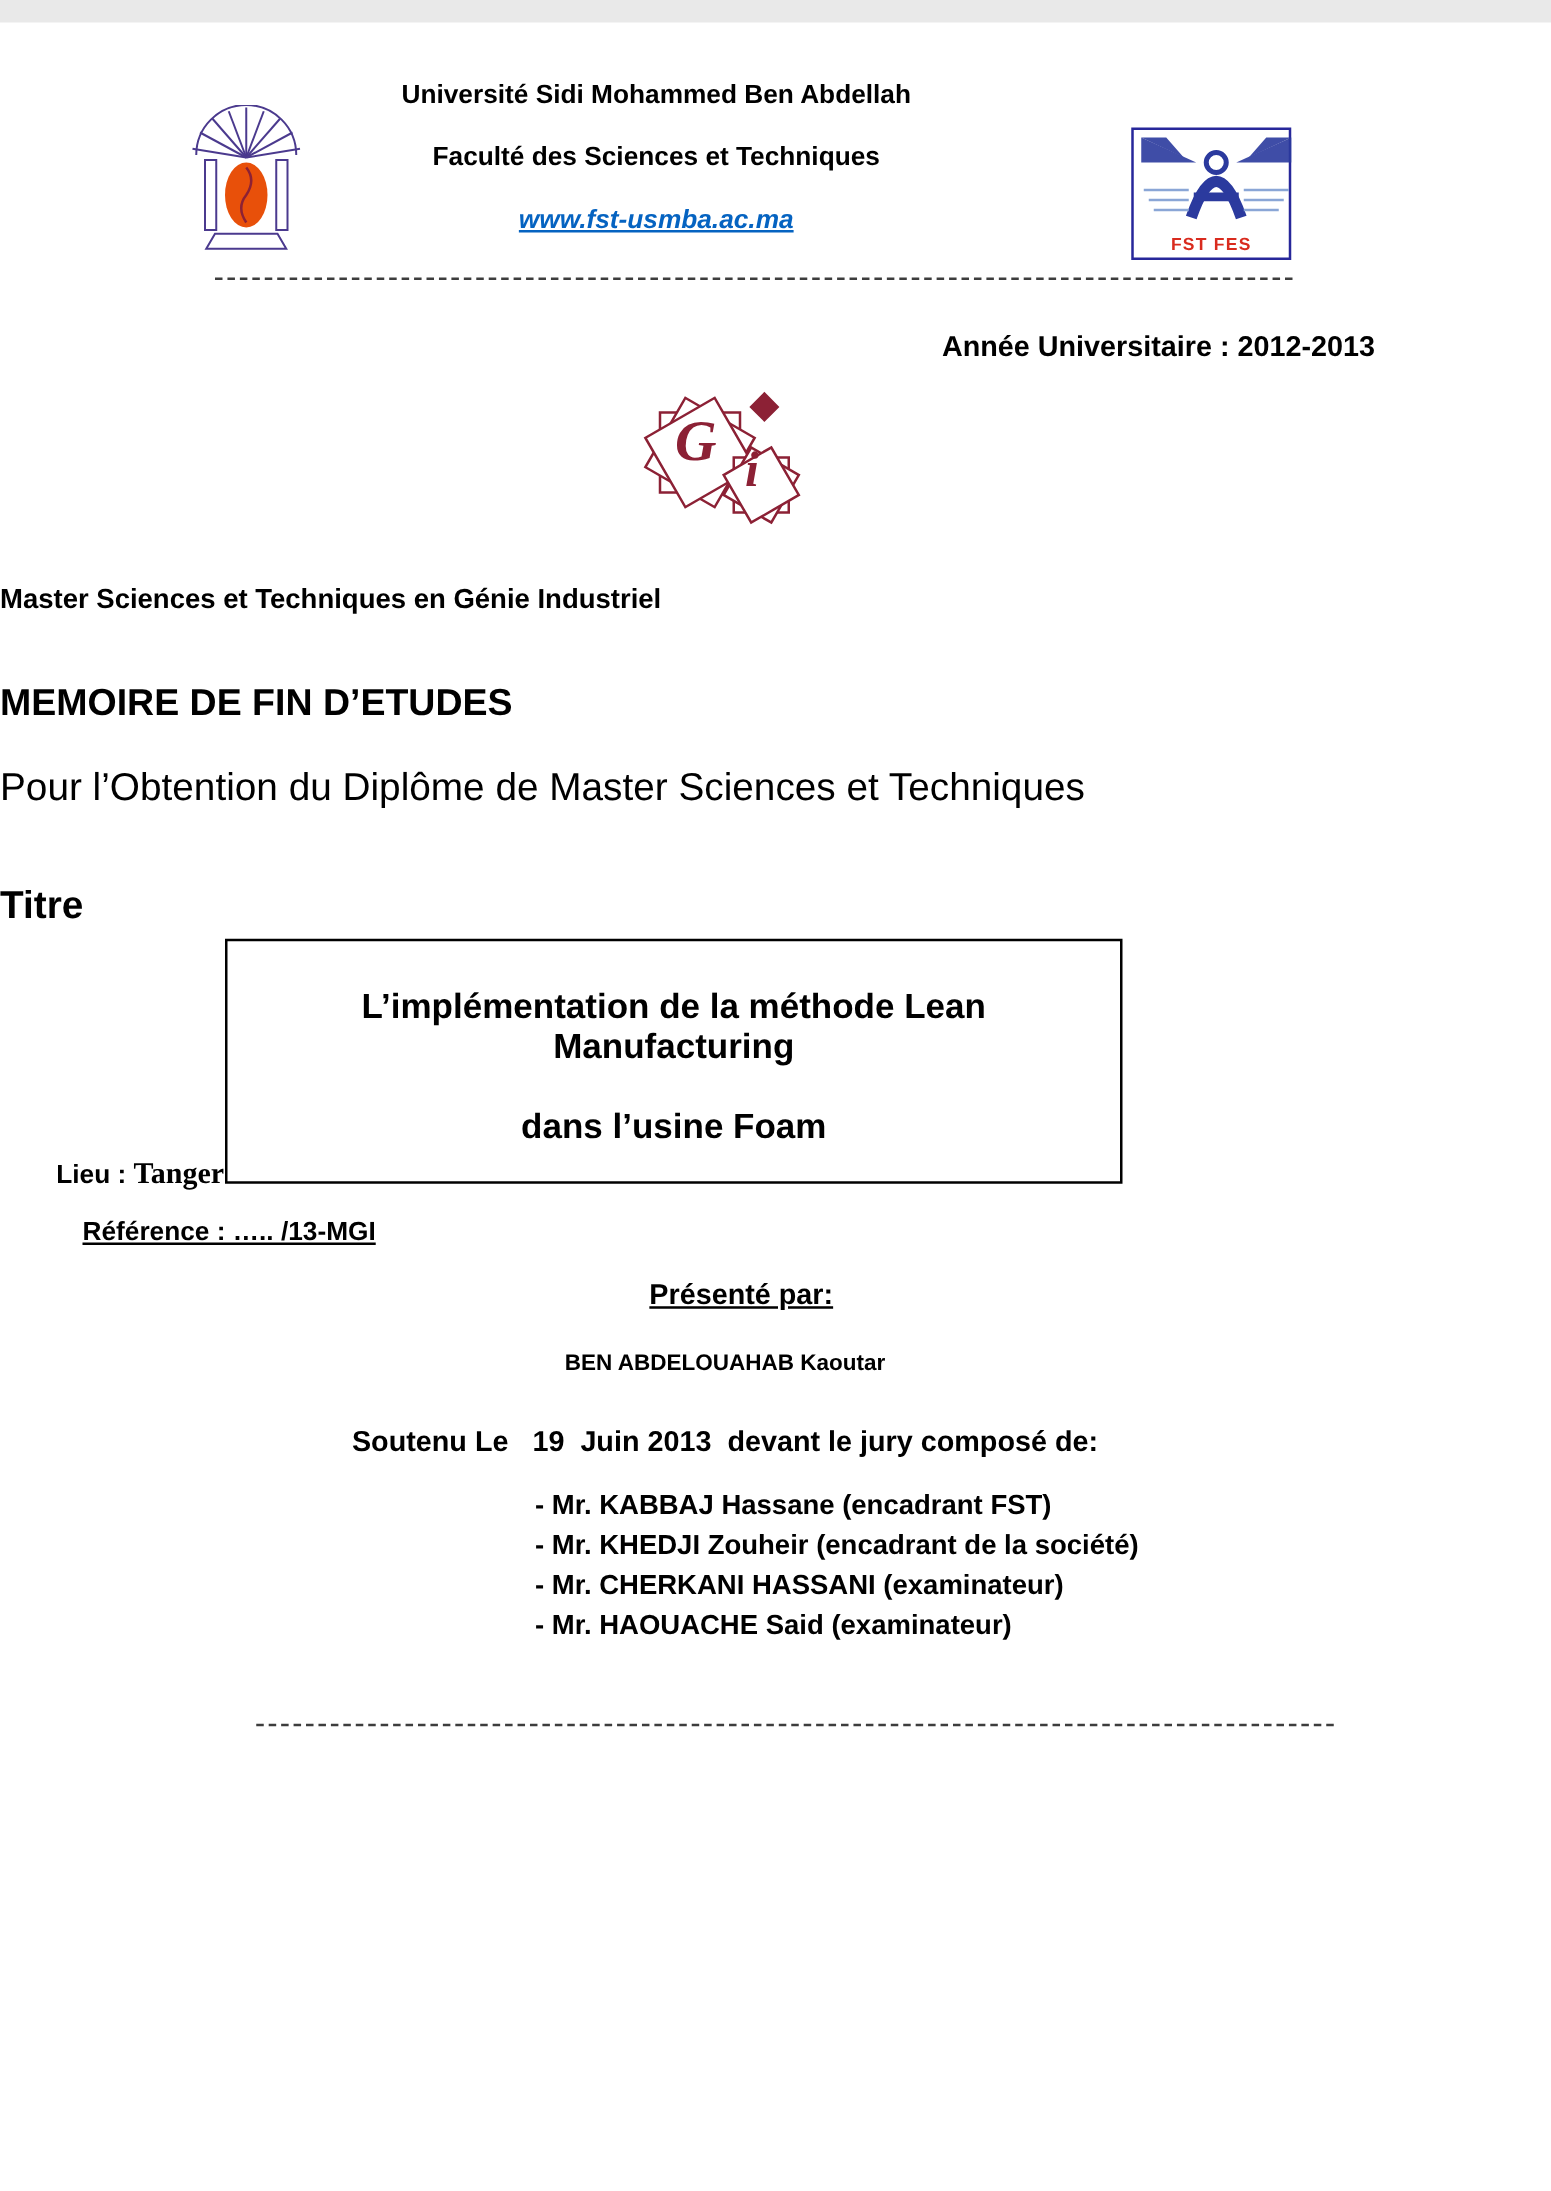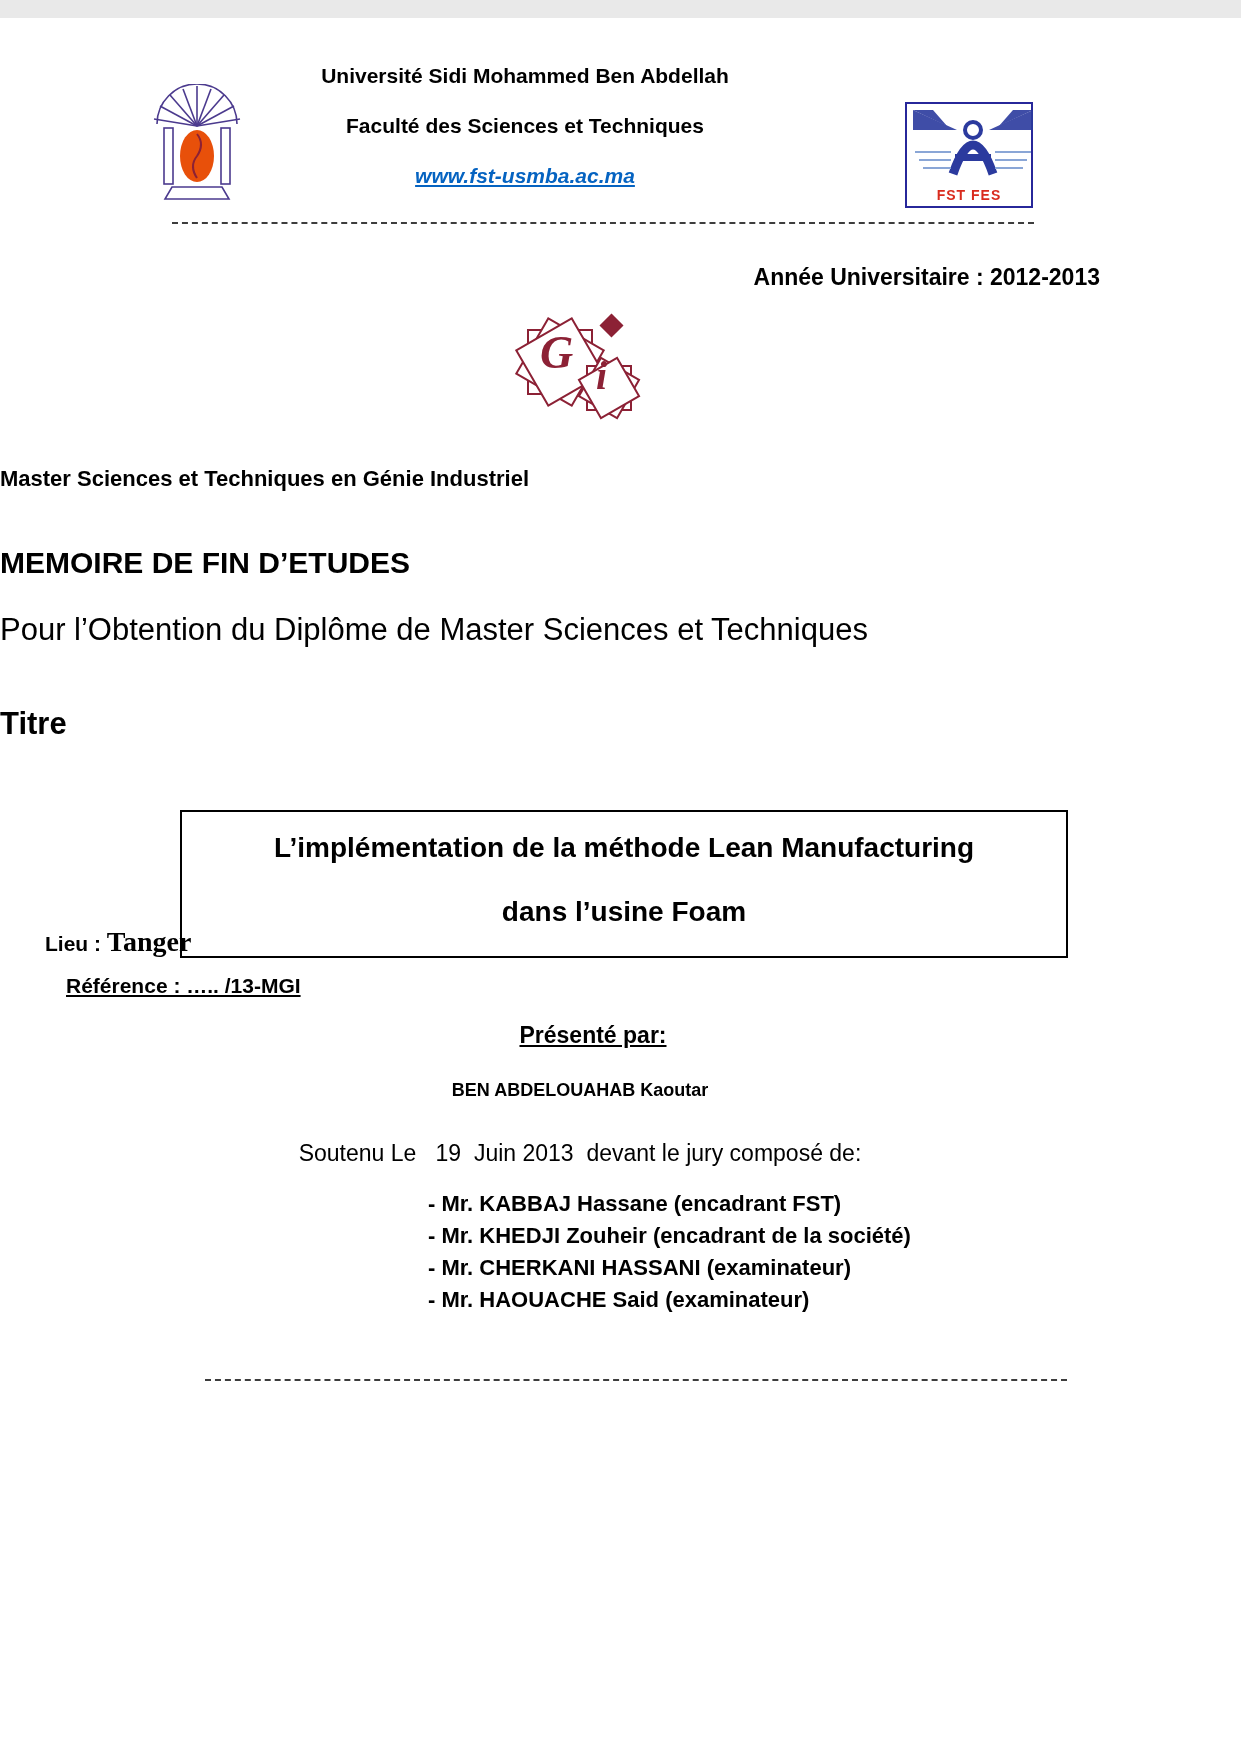--- a/index.html
+++ b/index.html
@@ -50,40 +50,40 @@
   .gi-i { left: 84px; top: 44px; font-size: 40px; }
 
   
   .center-full { left: 0; width: 1241px; text-align: left; }
   .program-line   { top: 448px; font-size: 22px; font-weight: bold; }
   .memoire-line   { top: 528px; font-size: 30px; font-weight: bold; }
   .obtention-line { top: 594px; font-size: 31px; font-weight: normal; }
   .titre-label    { top: 688px; font-size: 31px; font-weight: bold; }
 
   .title-box {
-    left: 180px; top: 792px; width: 888px;
+    left: 180px; top: 733px; width: 718px;
     border: 2px solid #000; box-sizing: border-box;
-    text-align: center; padding: 20px 10px 28px 10px;
+    text-align: center; padding: 36px 10px 28px 10px;
   }
   .title-box-line { font-size: 28px; font-weight: bold; }
   .title-box-line + .title-box-line { margin-top: 32px; }
 
   
   .lieu-line { left: 45px; top: 908px; font-size: 21px; font-weight: bold; }
-  .lieu-value { font-family: "Liberation Serif", serif; font-size: 28px; }
+  .lieu-value { font-family: "Liberation Serif", serif; font-size: 24px; }
   .reference-line {
     left: 66px; top: 956px; font-size: 21px; font-weight: bold;
     text-decoration: underline;
   }
 
   
   .center-mid { left: 0; width: 1160px; text-align: center; }
   .presente-line { top: 1004px; font-size: 23px; font-weight: bold; text-decoration: underline; padding-left: 13px; }
   .author-line   { top: 1062px; font-size: 18px; font-weight: bold; }
-  .soutenu-line  { top: 1122px; font-size: 23px; font-weight: normal; white-space: pre-wrap; }
+  .soutenu-line  { top: 1122px; font-size: 23px; font-weight: bold; white-space: pre-wrap; }
 
   .jury-list { left: 428px; top: 1170px; font-size: 22px; font-weight: bold; line-height: 32px; }
 
   
   .footer-block { left: 0; top: 1418px; width: 1124px; text-align: center;
     font-size: 21px; line-height: 31px; }
 </style>
 </head>
 <body>
 

